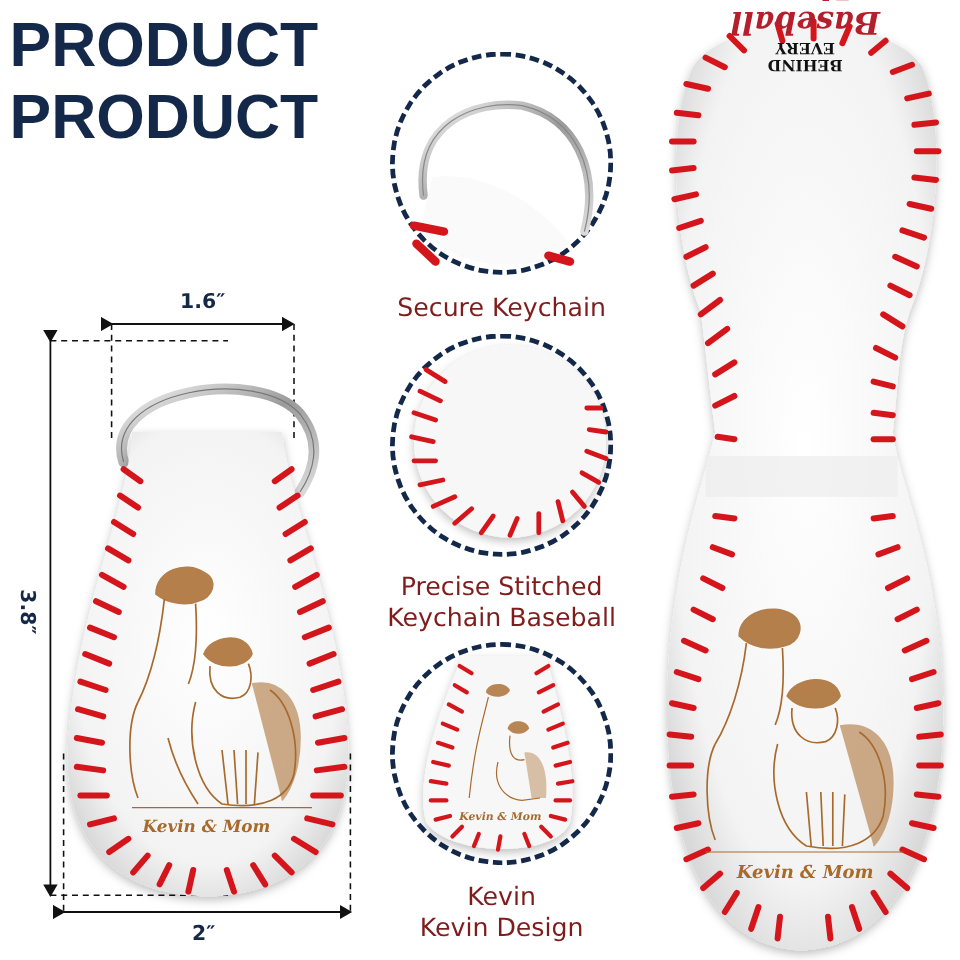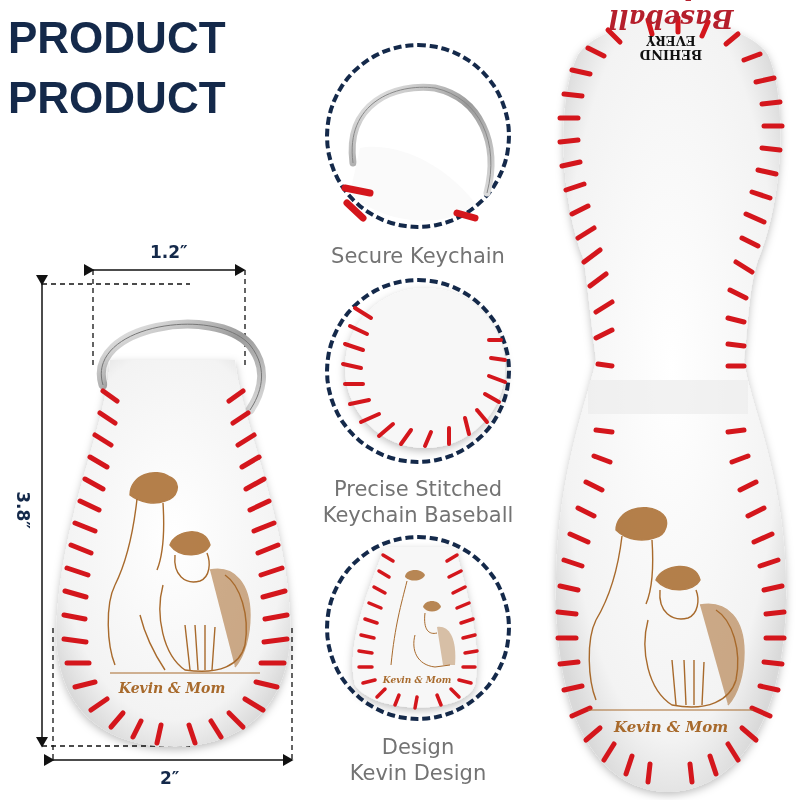--- a/index.html
+++ b/index.html
@@ -2,34 +2,34 @@
 <html><head>
 <meta charset="utf-8">
 <style>
   * { box-sizing: border-box; margin: 0; padding: 0; }
   html, body { width: 800px; height: 800px; background: #ffffff; overflow: hidden; }
   body { position: relative; font-family: "Liberation Sans", sans-serif; color: #14294a; }
 
   .title {
     position: absolute; left: 8px; top: 8px;
     font-family: "Liberation Sans", sans-serif; font-weight: 700;
-    font-size: 44px; line-height: 60px; letter-spacing: 0px;
+    font-size: 52px; line-height: 60px; letter-spacing: 0px;
     color: #14294a;
   }
 
   .dim-label {
     position: absolute; font-family: "DejaVu Sans", sans-serif;
     font-weight: 700; font-size: 17px; color: #14294a;
   }
   .dim-label.vert { transform: rotate(90deg); transform-origin: center; }
 
   .caption {
     position: absolute; width: 220px; text-align: center;
     font-family: "DejaVu Sans", sans-serif; font-size: 21px; line-height: 26px;
-    color: #737373;
+    color: #7f1d1d;
   }
 
   .detail-circle {
     position: absolute; border-radius: 50%;
     border: 4px dashed #14294a;
   }
 
   svg { position: absolute; overflow: visible; }
 </style>
 </head>
@@ -66,21 +66,21 @@
 
   <line x1="42" y1="284" x2="190" y2="284" stroke="#111" stroke-width="1.3" stroke-dasharray="5,4"></line>
   <line x1="42" y1="284" x2="42" y2="746" stroke="#111" stroke-width="1.5" marker-end="url(#arr)" marker-start="url(#arr)"></line>
   <line x1="42" y1="746" x2="190" y2="746" stroke="#111" stroke-width="1.3" stroke-dasharray="5,4"></line>
 
   <line x1="53" y1="628" x2="53" y2="760" stroke="#111" stroke-width="1.3" stroke-dasharray="5,4"></line>
   <line x1="292" y1="628" x2="292" y2="760" stroke="#111" stroke-width="1.3" stroke-dasharray="5,4"></line>
   <line x1="53" y1="760" x2="292" y2="760" stroke="#111" stroke-width="1.5" marker-end="url(#arr)" marker-start="url(#arr)"></line>
 </svg>
 
-<div class="dim-label" style="left:150px;top:242px;">1.2″</div>
+<div class="dim-label" style="left:150px;top:242px;">1.6″</div>
 <div class="dim-label vert" style="left:4px;top:500px;">3.8″</div>
 <div class="dim-label" style="left:160px;top:768px;">2″</div>
 
 <svg width="260" height="480" style="left:45px;top:285px;">
 
   <path d="M58,100 C40,40 170,20 205,60 C225,85 215,110 205,125" fill="none" stroke="url(#ringG)" stroke-width="9" stroke-linecap="round"></path>
   <path d="M58,100 C40,40 170,20 205,60 C225,85 215,110 205,125" fill="none" stroke="#777" stroke-width="1"></path>
 
   <path d="M65,75 L190,75 C195,130 240,230 245,330 C250,420 200,460 130,462 C55,462 5,420 12,330 C20,220 62,140 65,75 Z" fill="url(#leatherG)" filter="url(#shadow)"></path>
 
@@ -217,21 +217,21 @@
     <path d="M112,92 C125,90 132,105 130,130 L118,130 Z" opacity="0.5"></path>
   </g>
   <g fill="none" stroke="#a86a2c" stroke-width="1">
     <path d="M82,46 C76,70 70,90 66,130"></path>
     <path d="M100,78 C98,95 104,100 112,98"></path>
     <path d="M90,100 C86,115 92,130 110,132 L125,130"></path>
   </g>
   <text x="92" y="148" text-anchor="middle" font-family="DejaVu Serif, serif" font-style="italic" font-weight="700" font-size="9" fill="#a86a2c">Kevin &amp; Mom</text>
 </svg>
 <div class="caption" style="left:308px;top:734px;">
-  <div>Design</div>
+  <div>Kevin</div>
   <div>Kevin Design</div>
 </div>
 
 <svg width="250" height="800" style="left:548px;top:0;">
 
   <path d="M30,55 C60,10 190,10 220,55 C240,100 235,200 210,260 C200,290 200,330 196,360 C200,400 240,480 238,600 C236,720 190,790 120,792 C50,790 10,720 8,600 C6,480 40,400 48,360 C44,330 40,290 36,260 C12,200 8,100 30,55 Z" fill="url(#leatherG)" filter="url(#shadow)"></path>
 
   <rect x="40" y="380" width="160" height="34" fill="#ececec" opacity="0.7"></rect>
 
   <g stroke="#d4161c" stroke-width="5" stroke-linecap="round">

